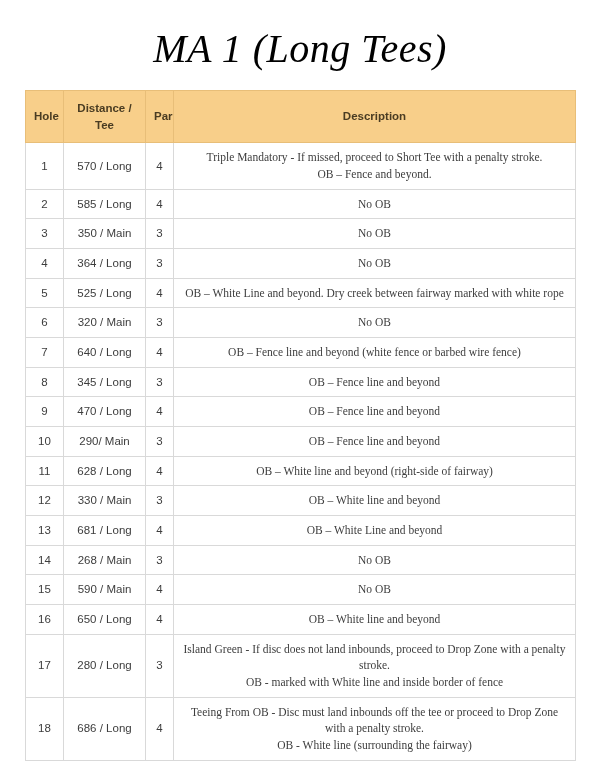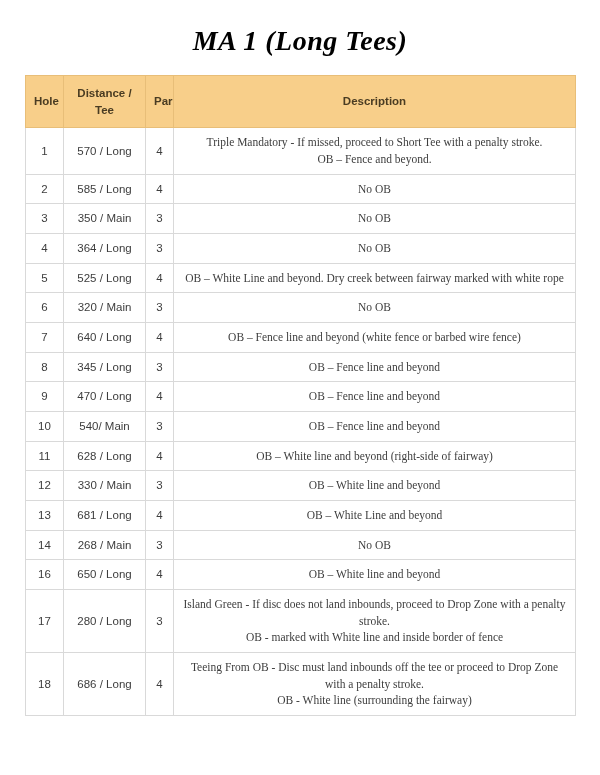--- a/index.html
+++ b/index.html
@@ -17,23 +17,23 @@
   .page {
     width: 600px;
     height: 775px;
     position: relative;
     box-sizing: border-box;
     padding: 0 25px;
   }
   .doc-title {
     text-align: center;
     font-family: "Liberation Serif", serif;
-    font-weight: bold;
+    font-weight: normal;
     font-style: italic;
-    font-size: 28px;
+    font-size: 40px;
     color: #000000;
     letter-spacing: 0.5px;
     padding-top: 25px;
     padding-bottom: 18px;
     margin: 0;
   }
   table.tee-table {
     width: 550px;
     border-collapse: collapse;
     table-layout: fixed;
@@ -168,21 +168,21 @@
         <tr>
           <td class="cell-hole">9</td>
           <td class="cell-dist">470 / Long</td>
           <td class="cell-par">4</td>
           <td class="cell-desc">
             <span class="line">OB – Fence line and beyond</span>
           </td>
         </tr>
         <tr>
           <td class="cell-hole">10</td>
-          <td class="cell-dist">540/ Main</td>
+          <td class="cell-dist">290/ Main</td>
           <td class="cell-par">3</td>
           <td class="cell-desc">
             <span class="line">OB – Fence line and beyond</span>
           </td>
         </tr>
         <tr>
           <td class="cell-hole">11</td>
           <td class="cell-dist">628 / Long</td>
           <td class="cell-par">4</td>
           <td class="cell-desc">
@@ -207,20 +207,28 @@
         </tr>
         <tr>
           <td class="cell-hole">14</td>
           <td class="cell-dist">268 / Main</td>
           <td class="cell-par">3</td>
           <td class="cell-desc">
             <span class="line">No OB</span>
           </td>
         </tr>
         <tr>
+          <td class="cell-hole">15</td>
+          <td class="cell-dist">590 / Main</td>
+          <td class="cell-par">4</td>
+          <td class="cell-desc">
+            <span class="line">No OB</span>
+          </td>
+        </tr>
+        <tr>
           <td class="cell-hole">16</td>
           <td class="cell-dist">650 / Long</td>
           <td class="cell-par">4</td>
           <td class="cell-desc">
             <span class="line">OB – White line and beyond</span>
           </td>
         </tr>
         <tr>
           <td class="cell-hole">17</td>
           <td class="cell-dist">280 / Long</td>

